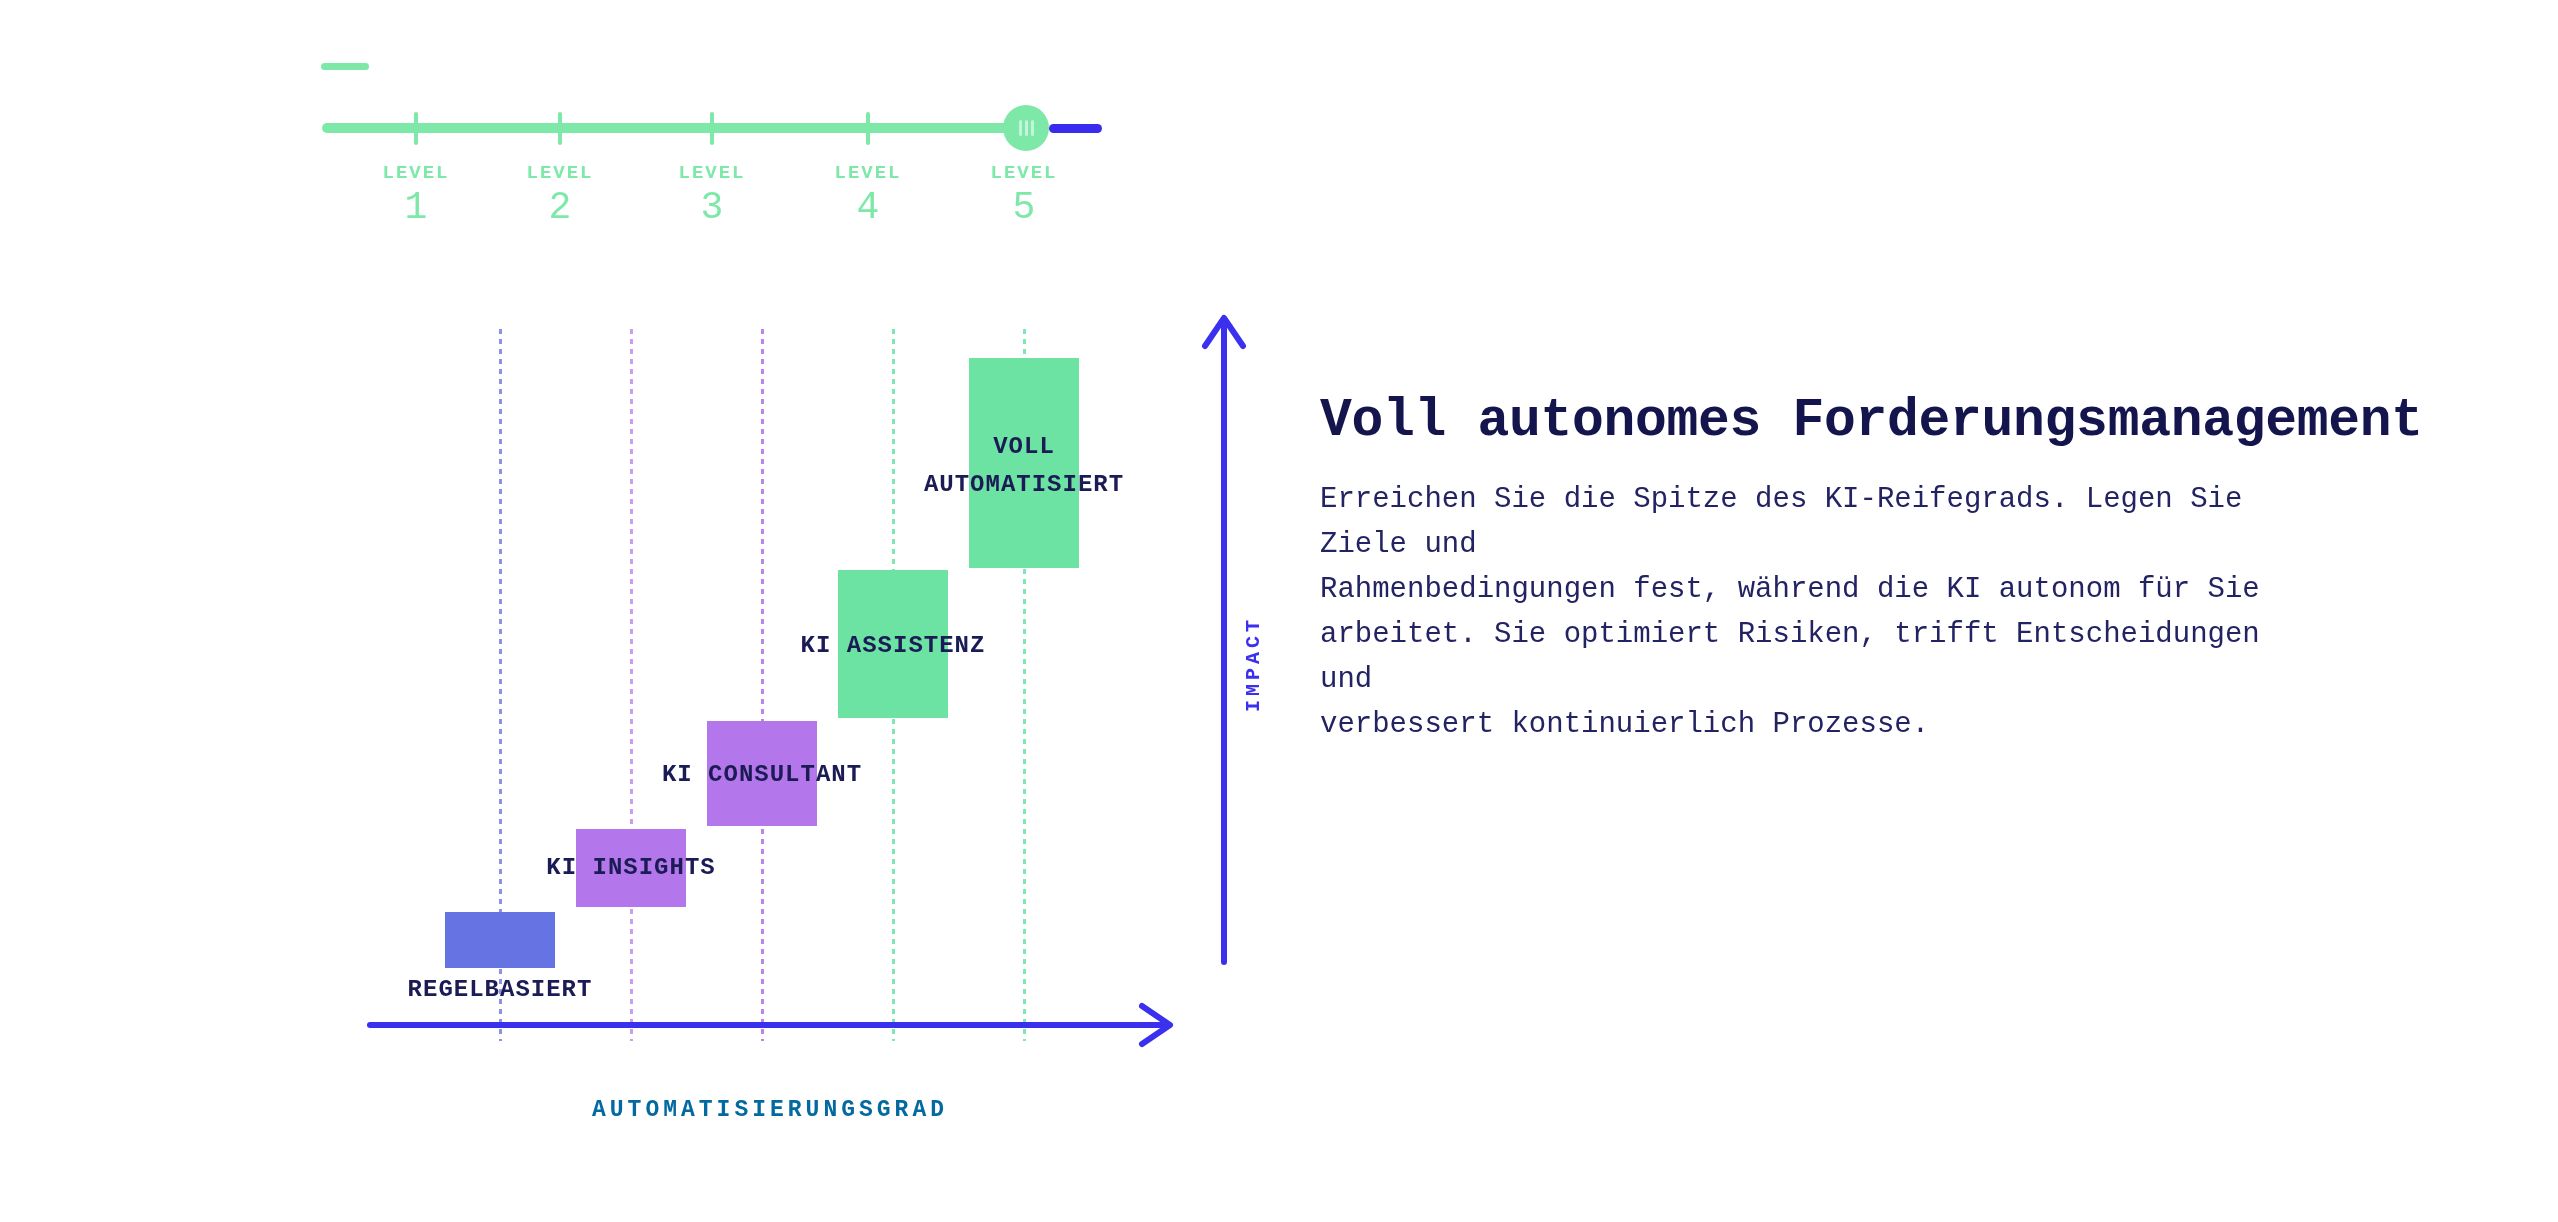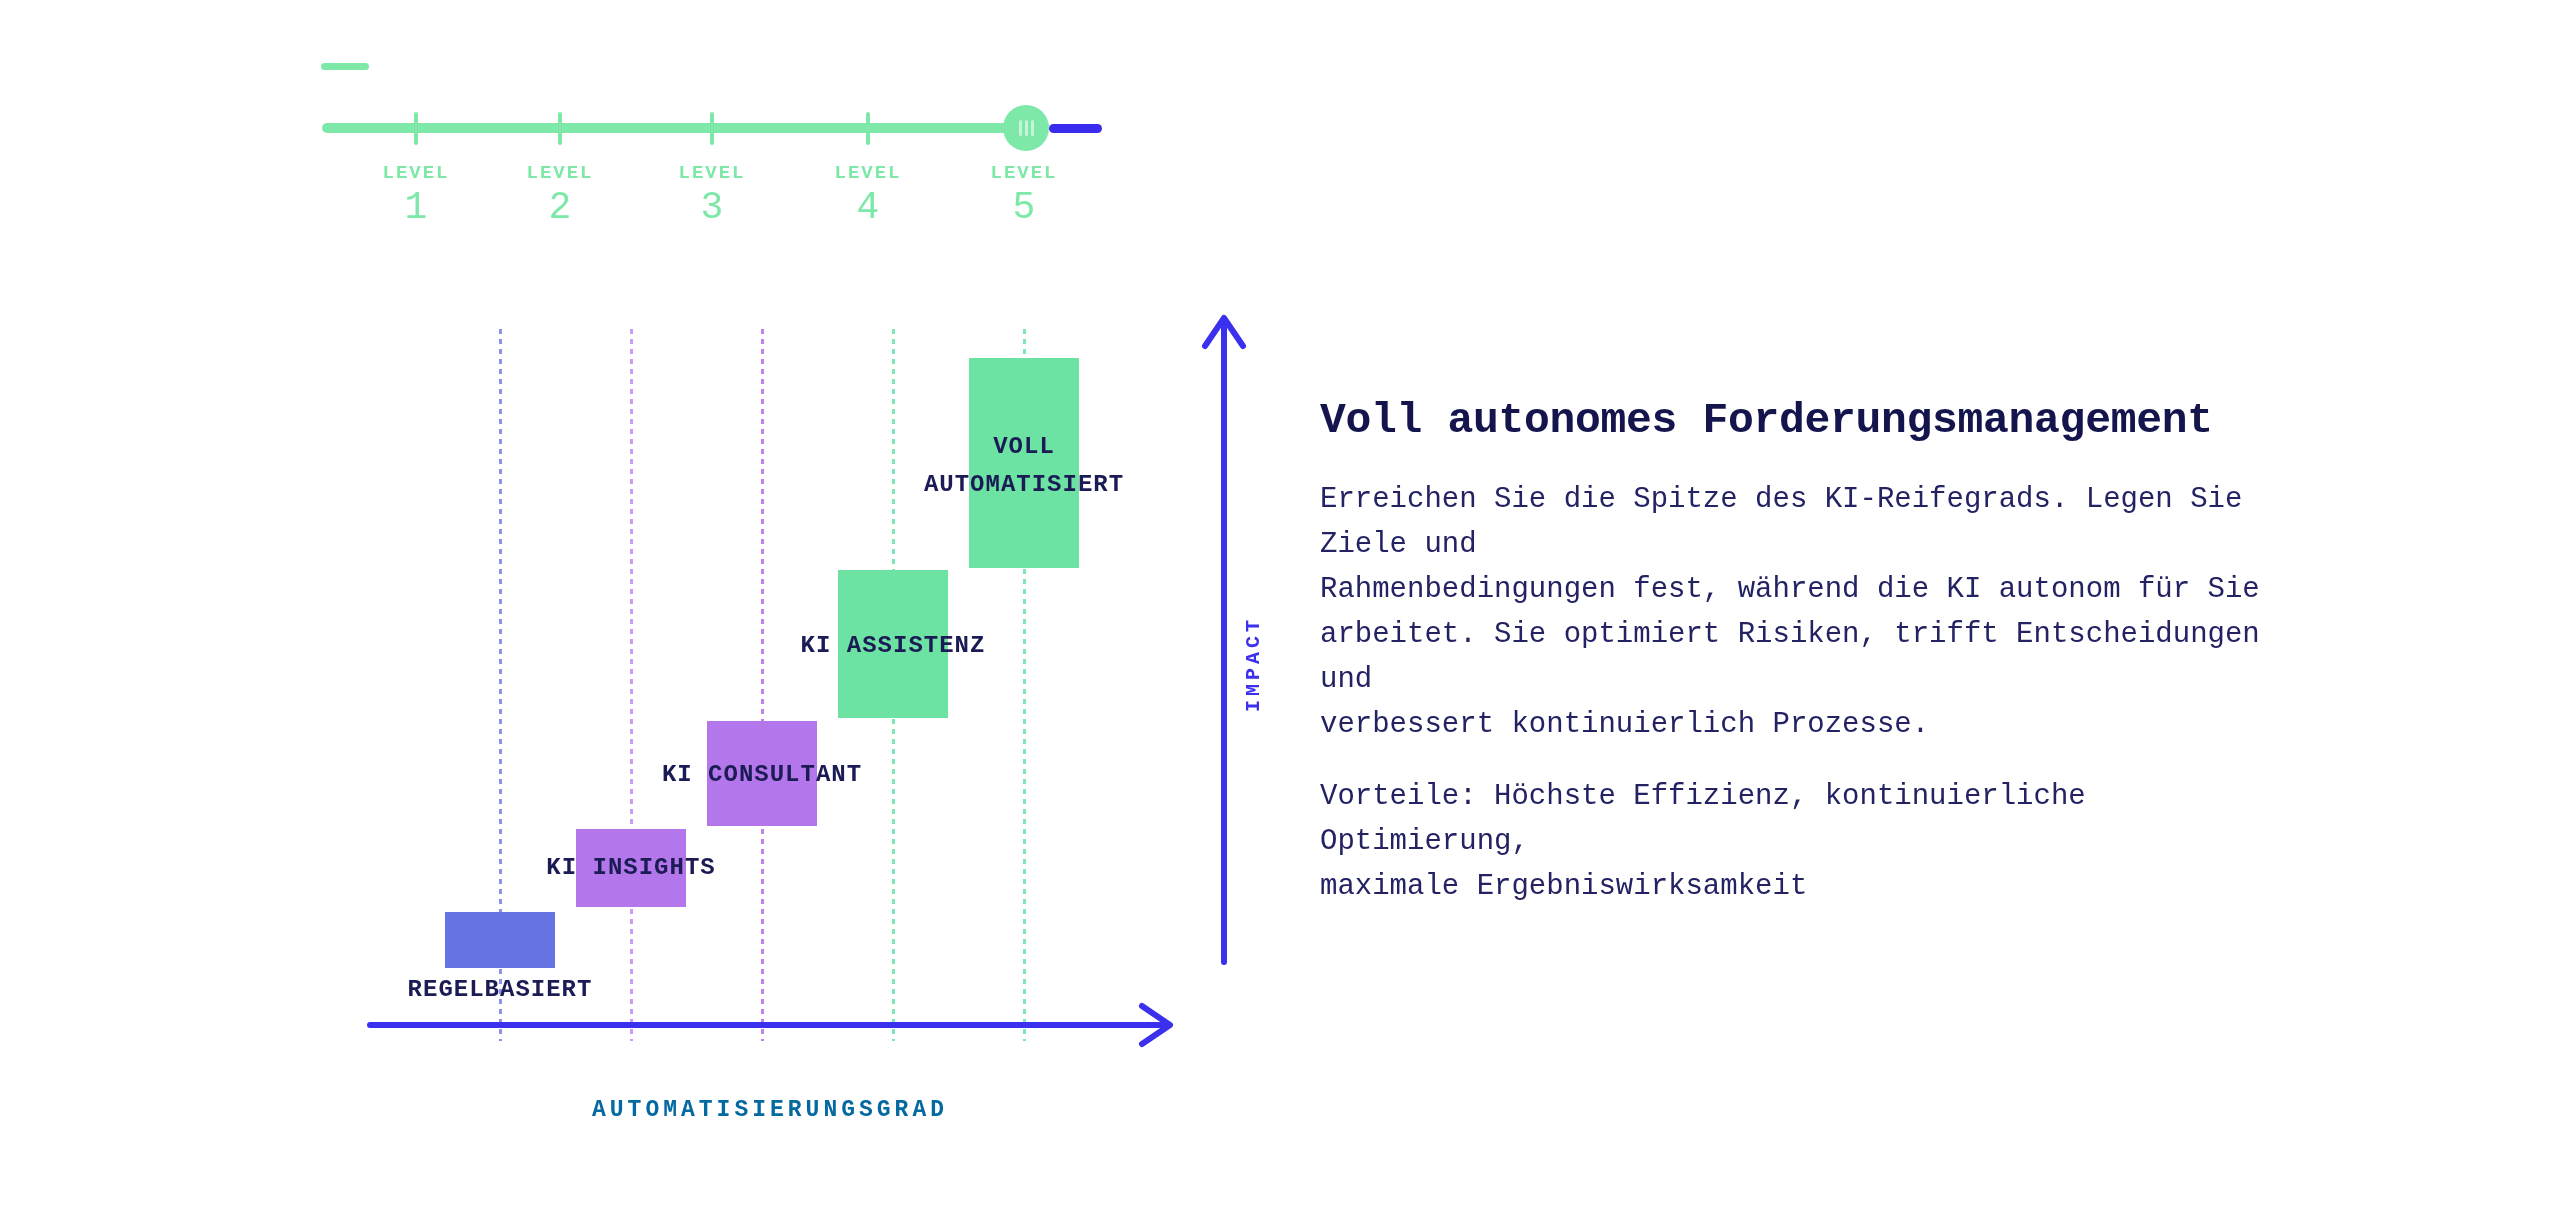--- a/index.html
+++ b/index.html
@@ -81,21 +81,21 @@
 
   
   .info{
     left:1320px;top:396px;width:990px;color:#232364;
   }
   .eyebrow{
     color:#3233f0;font-size:20px;font-weight:700;letter-spacing:0.4px;
     line-height:26px;margin:0 0 33px 0;white-space:nowrap;
   }
   .headline{
-    color:#15154e;font-size:43px;font-weight:700;letter-spacing:-0.3px;
+    color:#15154e;font-size:53px;font-weight:700;letter-spacing:-0.3px;
     line-height:50px;margin:0 0 31px 0;white-space:nowrap;
   }
   .bodytext{
     font-size:29px;line-height:45px;margin:4px 0 27px 0;white-space:pre-line;
   }
 </style>
 </head>
 <body>
 
 <div class="canvas">
@@ -172,17 +172,15 @@
     <div class="abs x-axis-label">AUTOMATISIERUNGSGRAD</div>
     <div class="abs y-axis-label">IMPACT</div>
   </div>
 
   <div class="abs info">
     <h1 class="headline">Voll autonomes Forderungsmanagement</h1>
     <p class="bodytext">Erreichen Sie die Spitze des KI-Reifegrads. Legen Sie Ziele und
 Rahmenbedingungen fest, während die KI autonom für Sie
 arbeitet. Sie optimiert Risiken, trifft Entscheidungen und
 verbessert kontinuierlich Prozesse.</p>
-    <p class="bodytext">Vorteile: Höchste Effizienz, kontinuierliche Optimierung,
-maximale Ergebniswirksamkeit</p>
   </div>
 
 </div>
 
 </body></html>

